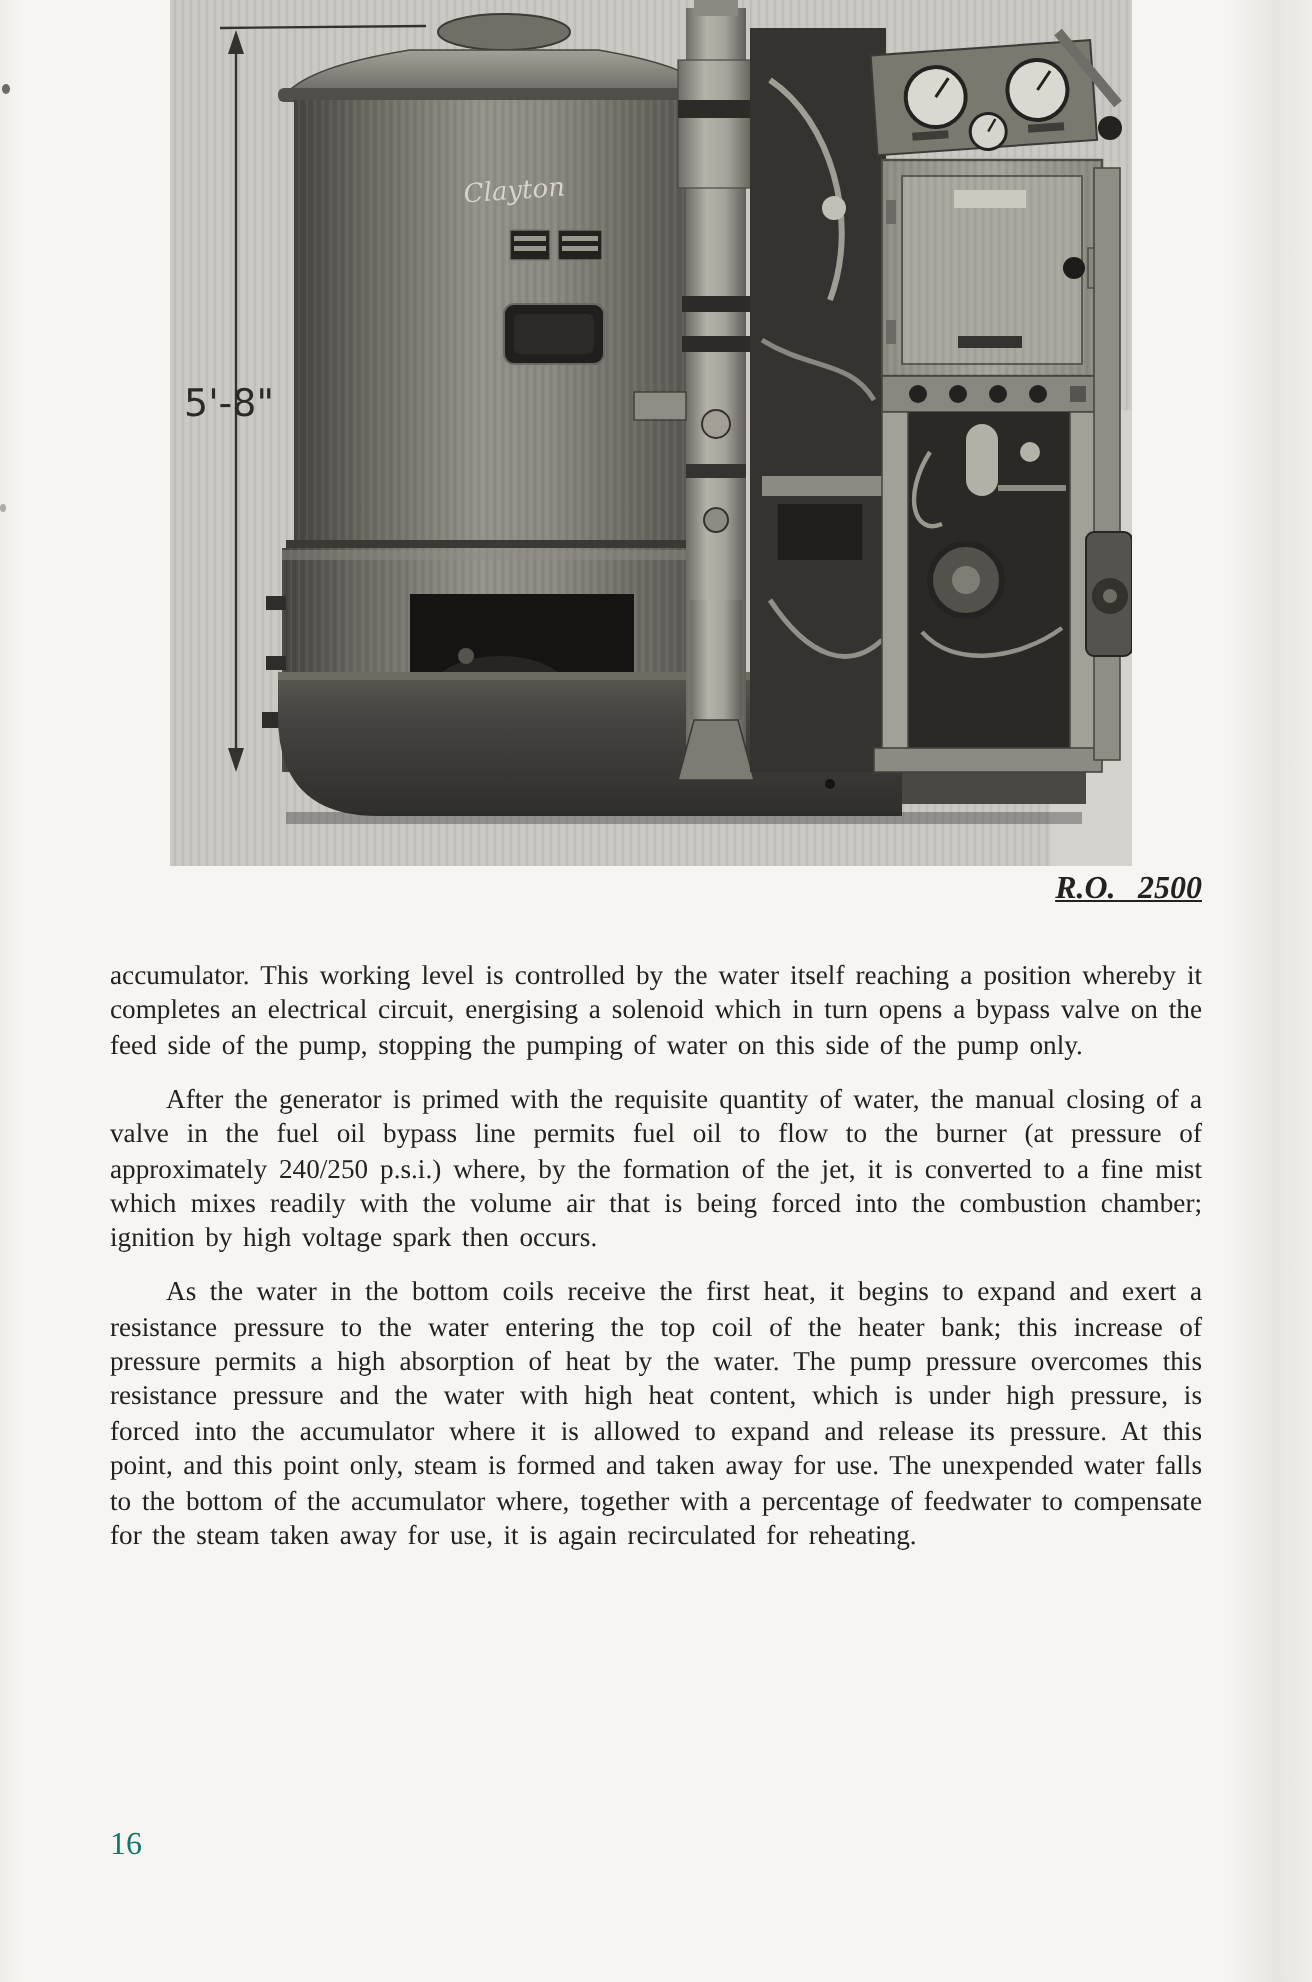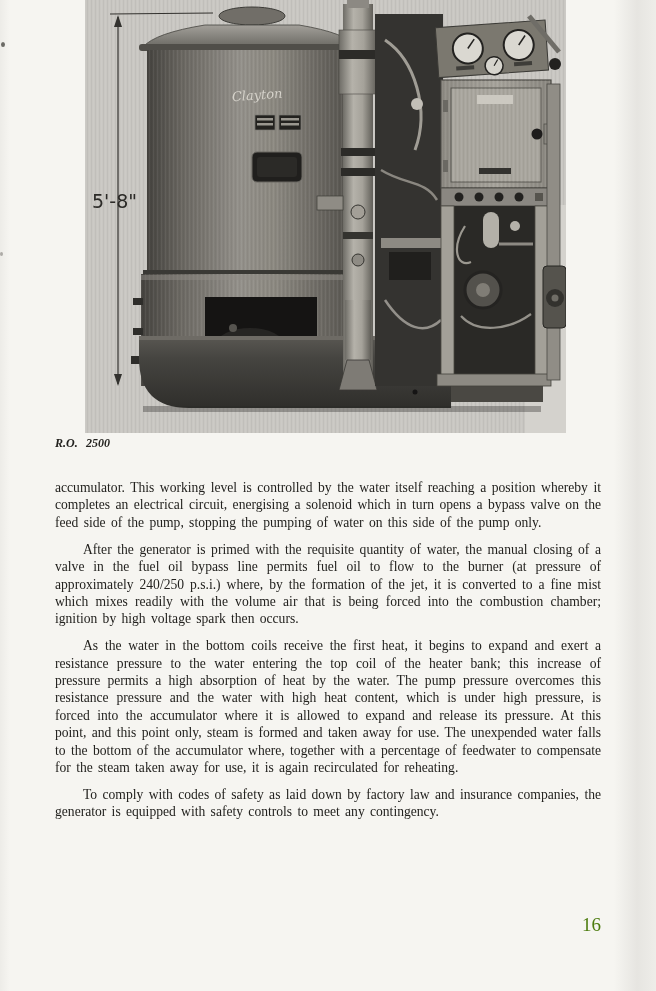--- a/index.html
+++ b/index.html
@@ -20,38 +20,38 @@
     background: linear-gradient(to right, rgba(90,88,82,0.06), rgba(90,88,82,0));
     pointer-events: none;
   }
   .speck { position:absolute; background:#6b6a65; border-radius:50%; }
   .photo {
     position: absolute; left: 85px; top: 0;
     width: 481px; height: 433px;
   }
   .caption {
     position: absolute; left: 55px; top: 436px; width: 546px;
-    text-align: left;
-    font-size: 12px; font-weight: bold; font-style: italic;
-    color: #23221f; word-spacing: 0.45em;
+    text-align: right;
+    font-size: 16px; font-weight: bold; font-style: italic;
+    color: #23221f; word-spacing: 0.45em; text-decoration: underline;
   }
   .bodytext {
     position: absolute; left: 55px; top: 479px; width: 546px;
     color: #23221f;
   }
   .bodytext p {
     margin: 0 0 9.5px 0;
     font-size: 13.6px; line-height: 17.4px;
     text-align: justify;
     word-spacing: 0.14em;
   }
   .bodytext p.indent { text-indent: 28px; }
   .pageno {
     position: absolute; left: 55px; top: 914px; width: 546px;
-    text-align: right; font-size: 19px; color: #4d7c0f;
+    text-align: left; font-size: 16px; color: #0f766e;
   }
 </style>
 </head>
 <body>
 
 <div class="edge-shade-left"></div>
 <div class="edge-shade-right"></div>
 <div class="speck" style="left:1px; top:42px; width:4px; height:5px;"></div>
 <div class="speck" style="left:0; top:252px; width:3px; height:4px; opacity:.5;"></div>
 
@@ -228,16 +228,15 @@
     </g>
   </svg>
 </div>
 
 <div class="caption">R.O. 2500</div>
 
 <div class="bodytext">
   <p>accumulator. This working level is controlled by the water itself reaching a position whereby it completes an electrical circuit, energising a solenoid which in turn opens a bypass valve on the feed side of the pump, stopping the pumping of water on this side of the pump only.</p>
   <p class="indent">After the generator is primed with the requisite quantity of water, the manual closing of a valve in the fuel oil bypass line permits fuel oil to flow to the burner (at pressure of approximately 240/250 p.s.i.) where, by the formation of the jet, it is converted to a fine mist which mixes readily with the volume air that is being forced into the combustion chamber; ignition by high voltage spark then occurs.</p>
   <p class="indent">As the water in the bottom coils receive the first heat, it begins to expand and exert a resistance pressure to the water entering the top coil of the heater bank; this increase of pressure permits a high absorption of heat by the water. The pump pressure overcomes this resistance pressure and the water with high heat content, which is under high pressure, is forced into the accumulator where it is allowed to expand and release its pressure. At this point, and this point only, steam is formed and taken away for use. The unexpended water falls to the bottom of the accumulator where, together with a percentage of feedwater to compensate for the steam taken away for use, it is again recirculated for reheating.</p>
-  <p class="indent">To comply with codes of safety as laid down by factory law and insurance companies, the generator is equipped with safety controls to meet any contingency.</p>
 </div>
 
 <div class="pageno">16</div>
 
 </body></html>

